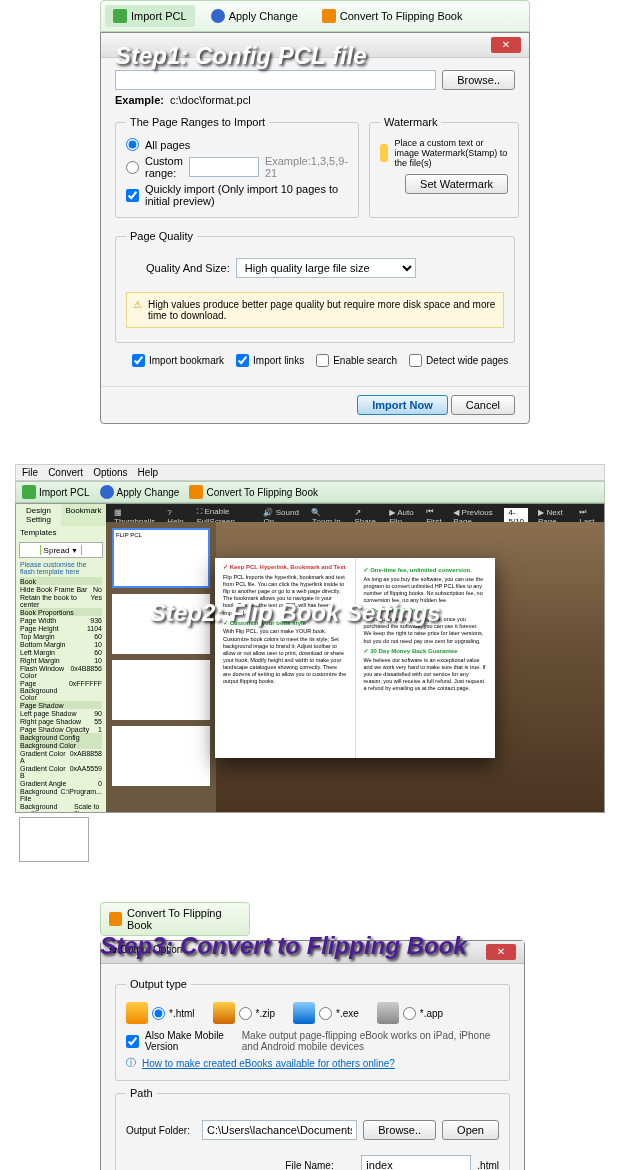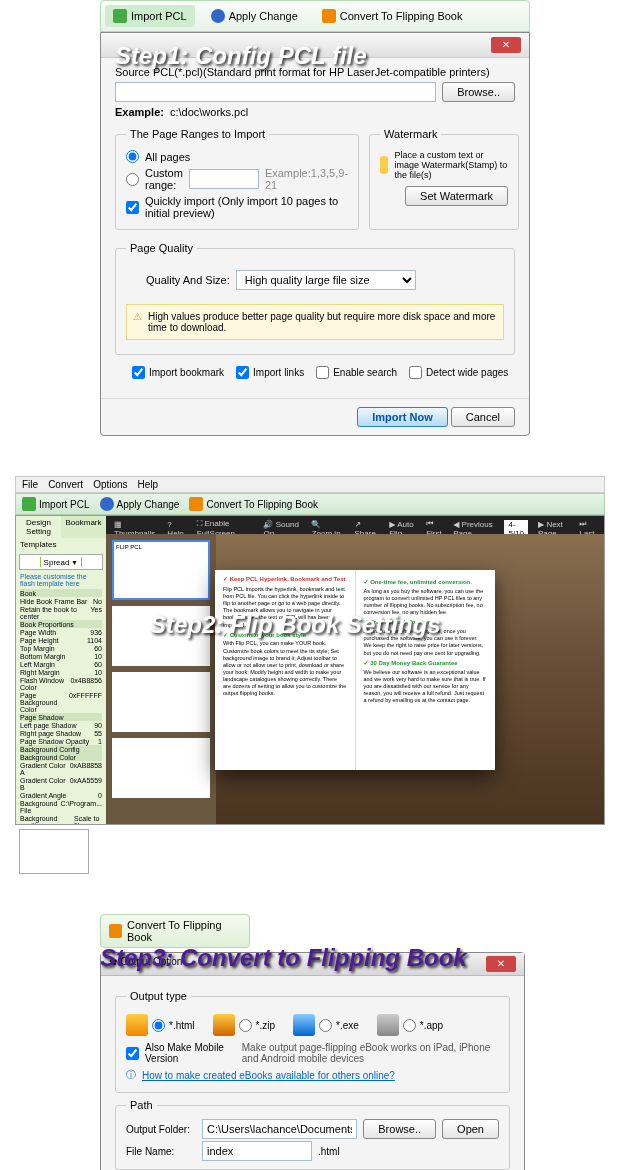--- a/index.html
+++ b/index.html
@@ -70,21 +70,21 @@
 .dlg3 { border: 1px solid #888; border-radius: 4px; background: #f4f4f4; margin-top: 4px; font-size: 10px; }
 .dlg3-title { background: linear-gradient(#f0f0f0,#d8d8d8); padding: 3px 8px; display: flex; justify-content: space-between; border-bottom: 1px solid #bbb; }
 .radio-row { display: flex; gap: 18px; align-items: center; margin: 6px 0; }
 .radio-item { display: flex; align-items: center; gap: 4px; }
 .type-icon { width: 22px; height: 22px; display: inline-block; border-radius: 3px; }
 .ti-html { background: linear-gradient(#fc4,#e80); }
 .ti-zip { background: linear-gradient(#fc4,#c60); }
 .ti-exe { background: linear-gradient(#8cf,#06c); }
 .ti-app { background: linear-gradient(#ccc,#888); }
 .link-blue { color: #06c; text-decoration: underline; cursor: pointer; }
-.field-row { display: flex; align-items: center; gap: 6px; margin: 2px 0; }
+.field-row { display: flex; align-items: center; gap: 6px; margin: 15px 0; justify-content: flex-end; }
 .field-label { width: 70px; }
 select.input-text { background: #fff; }
 </style>
 </head>
 <body>
 
 <div class="section s1">
   <div class="step-label" style="left:115px; top:42px;">Step1: Config PCL file</div>
   <div class="toolbar">
     <div class="tb-btn active">
@@ -99,28 +99,27 @@
         <span class="tb-icon icon-orange"></span>
         <span>Convert To Flipping Book</span>
       </div>
   </div>
   <div class="dialog">
     <div class="dlg-title">
       <span></span>
       <span class="close-x">✕</span>
     </div>
     <div class="dlg-body">
-      <div>Source PCL(*.pcl)(Standard print format for HP LaserJet-compatible printers)</div>
       <div class="row">
         <input class="input-text" style="flex: 1 1 0%;">
         <button class="btn">Browse..</button>
       </div>
       <div class="row">
           <b>Example:</b> 
-          <span>c:\doc\works.pcl</span>
+          <span>c:\doc\format.pcl</span>
         </div>
 
       <div class="two-col">
         <fieldset class="col">
           <legend>The Page Ranges to Import</legend>
           <div class="row">
               <input type="radio" checked="" style="">
               <span>All pages</span>
             </div>
           <div class="row">

